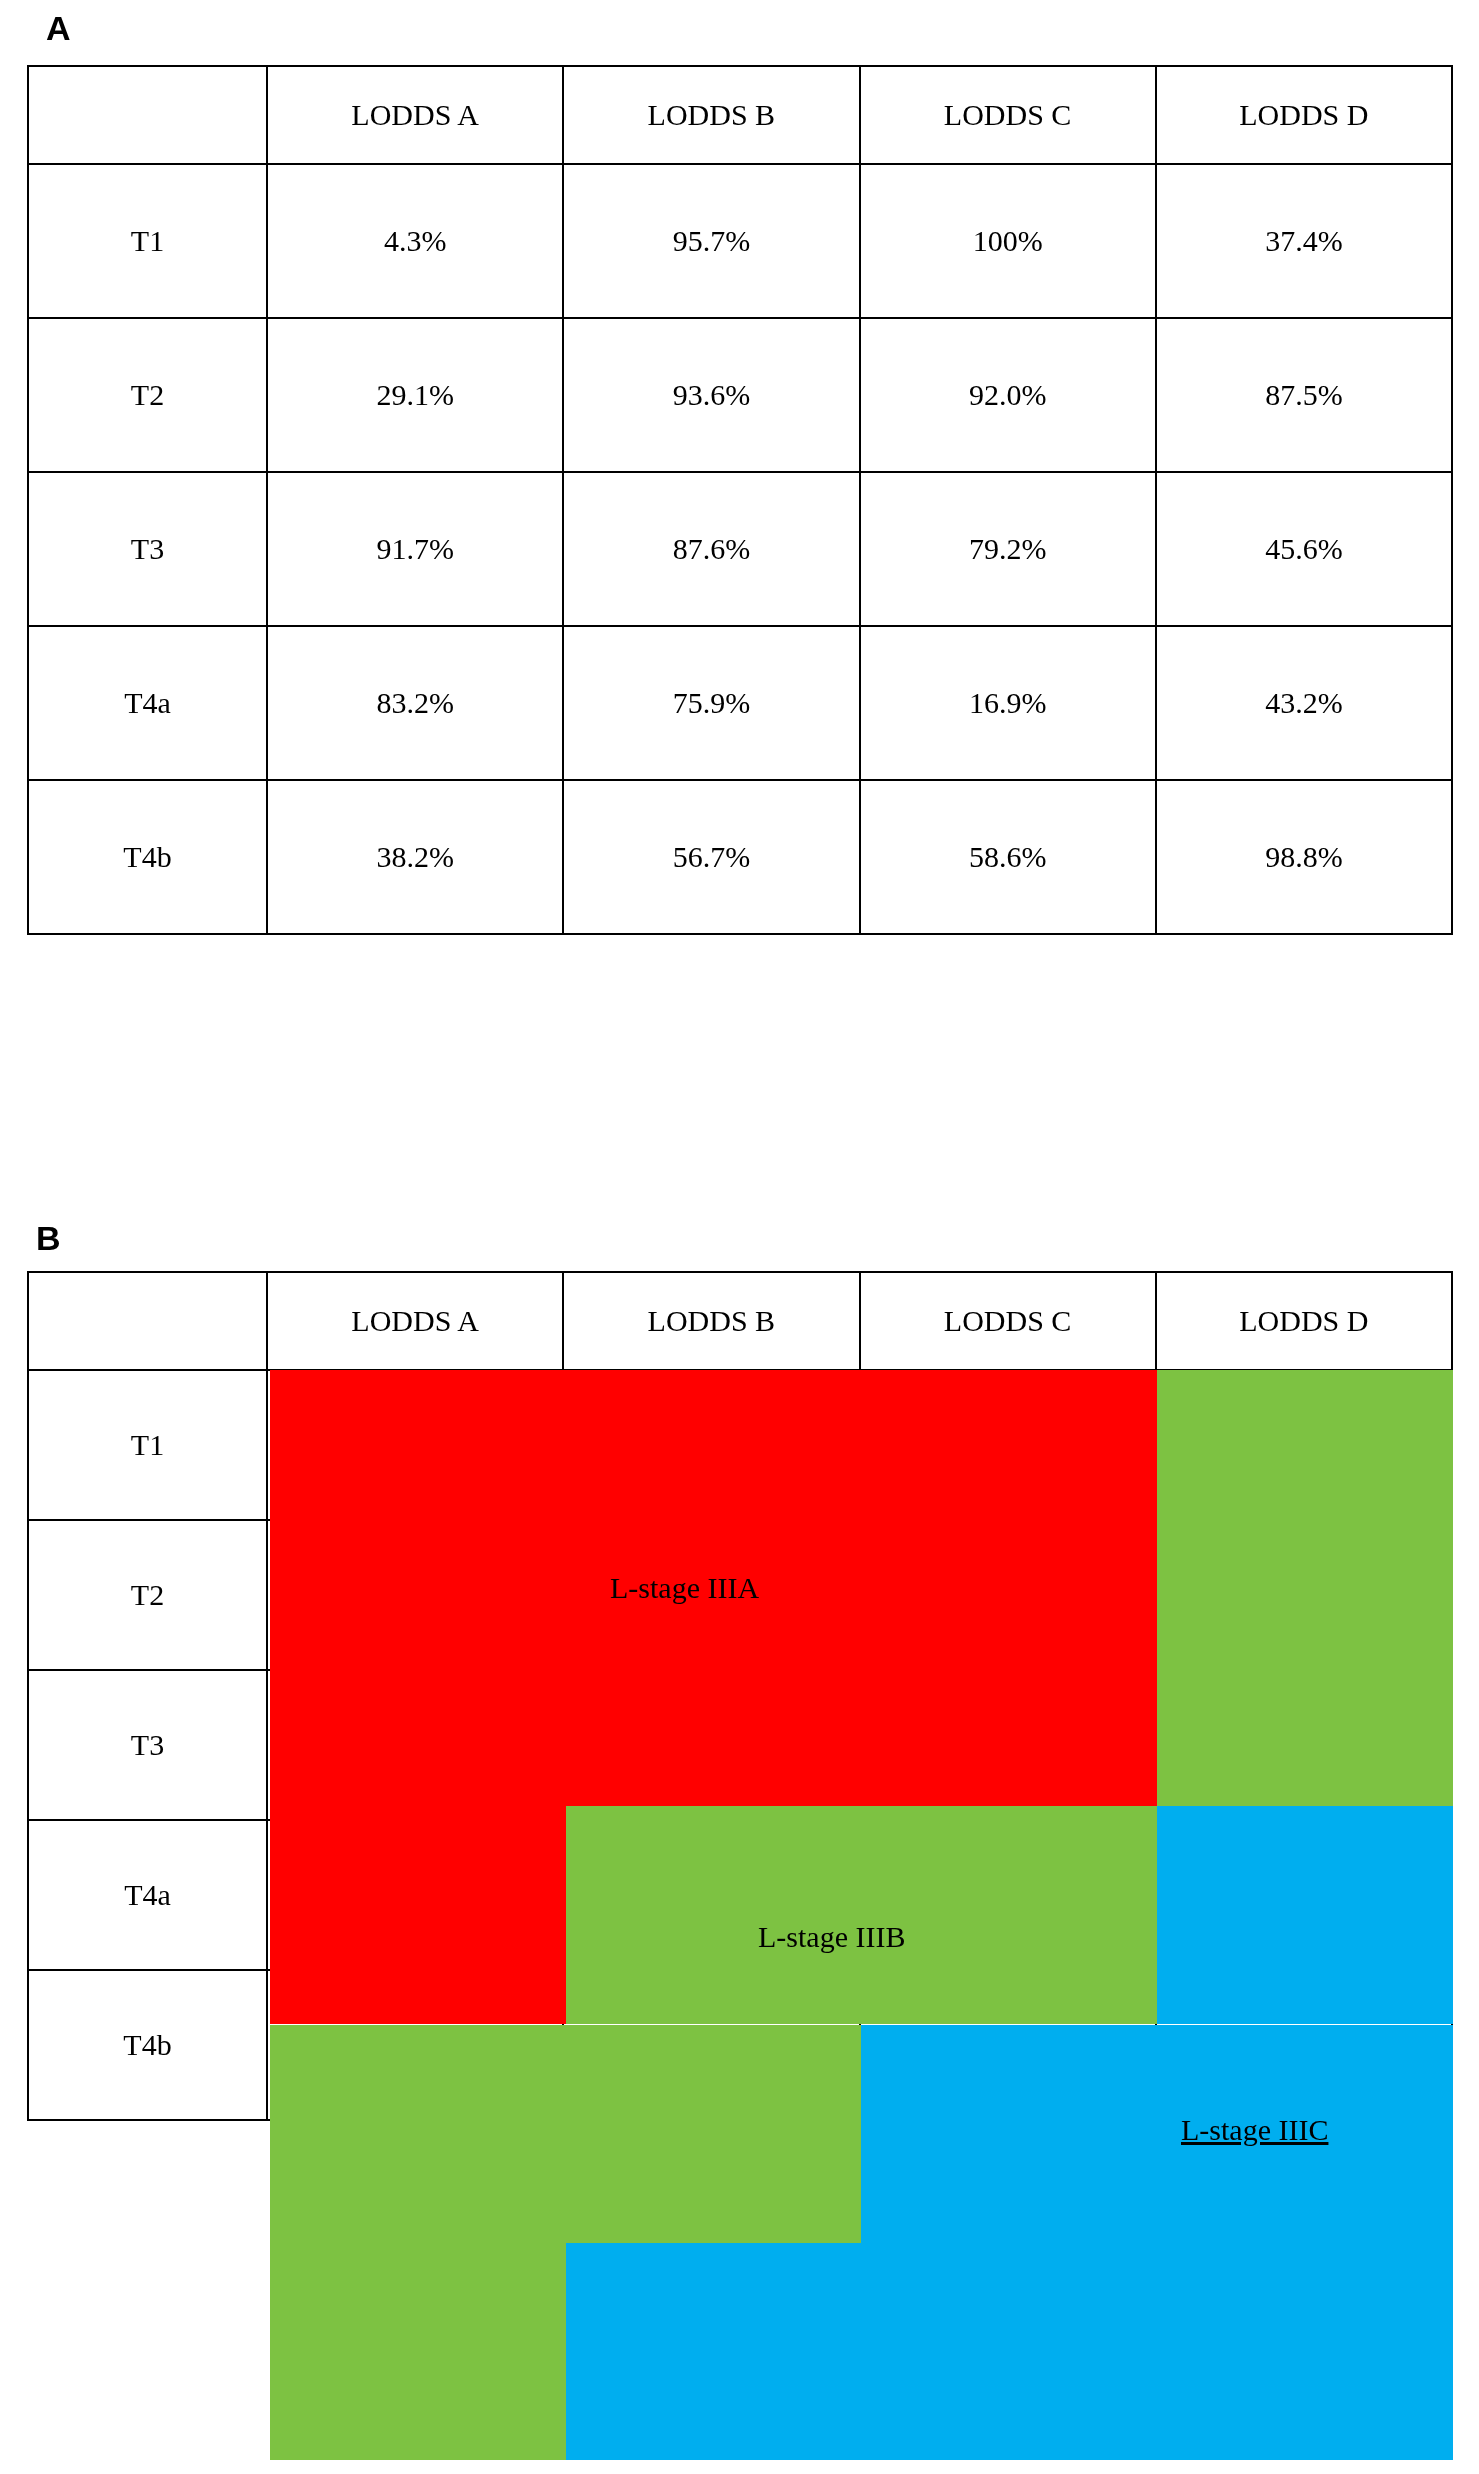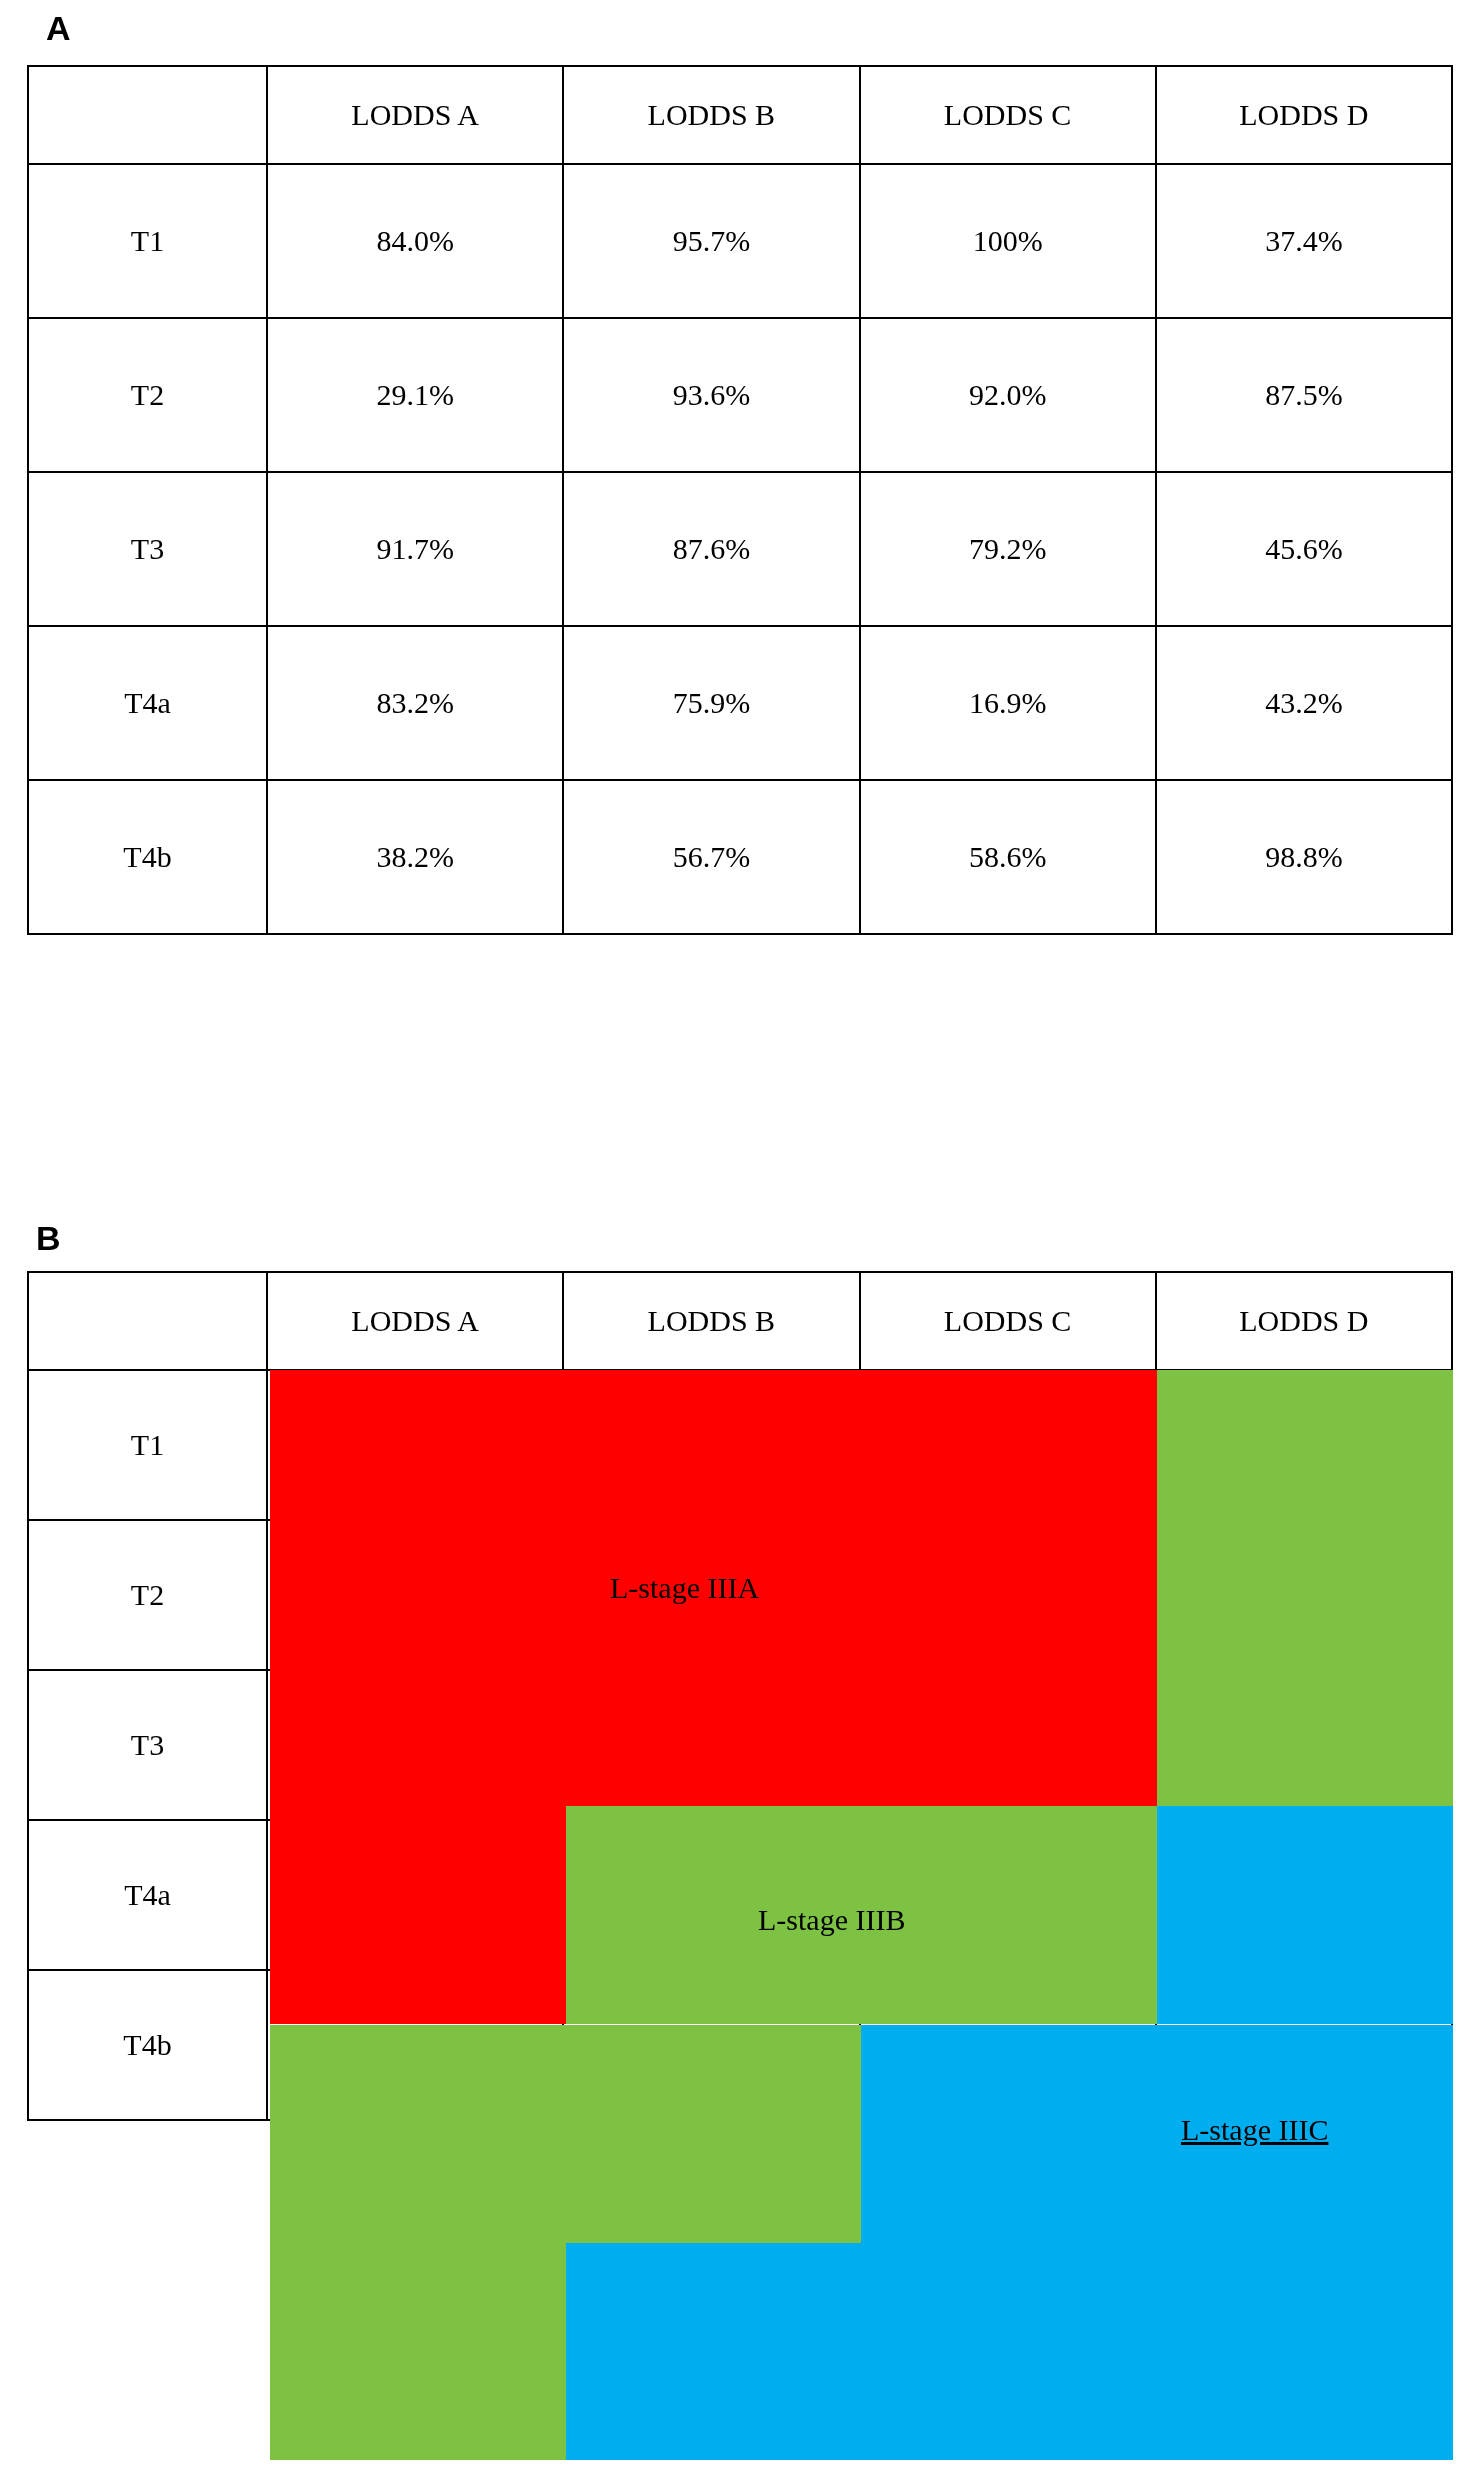--- a/index.html
+++ b/index.html
@@ -126,21 +126,21 @@
       <td class="col-head"></td>
       <td>LODDS A</td>
       <td>LODDS B</td>
       <td>LODDS C</td>
       <td>LODDS D</td>
     </tr>
   </thead>
   <tbody>
     <tr>
       <td class="col-head">T1</td>
-      <td>84.0%</td>
+      <td>4.3%</td>
       <td>95.7%</td>
       <td>100%</td>
       <td>37.4%</td>
     </tr>
     <tr>
       <td class="col-head">T2</td>
       <td>29.1%</td>
       <td>93.6%</td>
       <td>92.0%</td>
       <td>87.5%</td>
@@ -230,18 +230,18 @@
     <div class="heat-block" style="left:887px; top:0px; width:296px; height:436px; background:#7DC242;"></div>
     <div class="heat-block" style="left:296px; top:436px; width:591px; height:218px; background:#7DC242;"></div>
     <div class="heat-block" style="left:0px; top:655px; width:591px; height:218px; background:#7DC242;"></div>
     <div class="heat-block" style="left:0px; top:873px; width:296px; height:217px; background:#7DC242;"></div>
 
     <div class="heat-block" style="left:887px; top:436px; width:296px; height:218px; background:#00AEEF;"></div>
     <div class="heat-block" style="left:591px; top:655px; width:592px; height:218px; background:#00AEEF;"></div>
     <div class="heat-block" style="left:296px; top:873px; width:887px; height:217px; background:#00AEEF;"></div>
 
     <div class="heat-label" style="left:340px; top:201px;">L-stage  IIIA</div>
-    <div class="heat-label" style="left:488px; top:533px;">L-stage  IIIB</div>
+    <div class="heat-label" style="left:488px; top:550px;">L-stage  IIIB</div>
     <div class="heat-label" style="left:911px; top:743px;text-decoration:underline;">L-stage  IIIC</div>
   </div>
 
 </div>
 
 
 </body></html>

